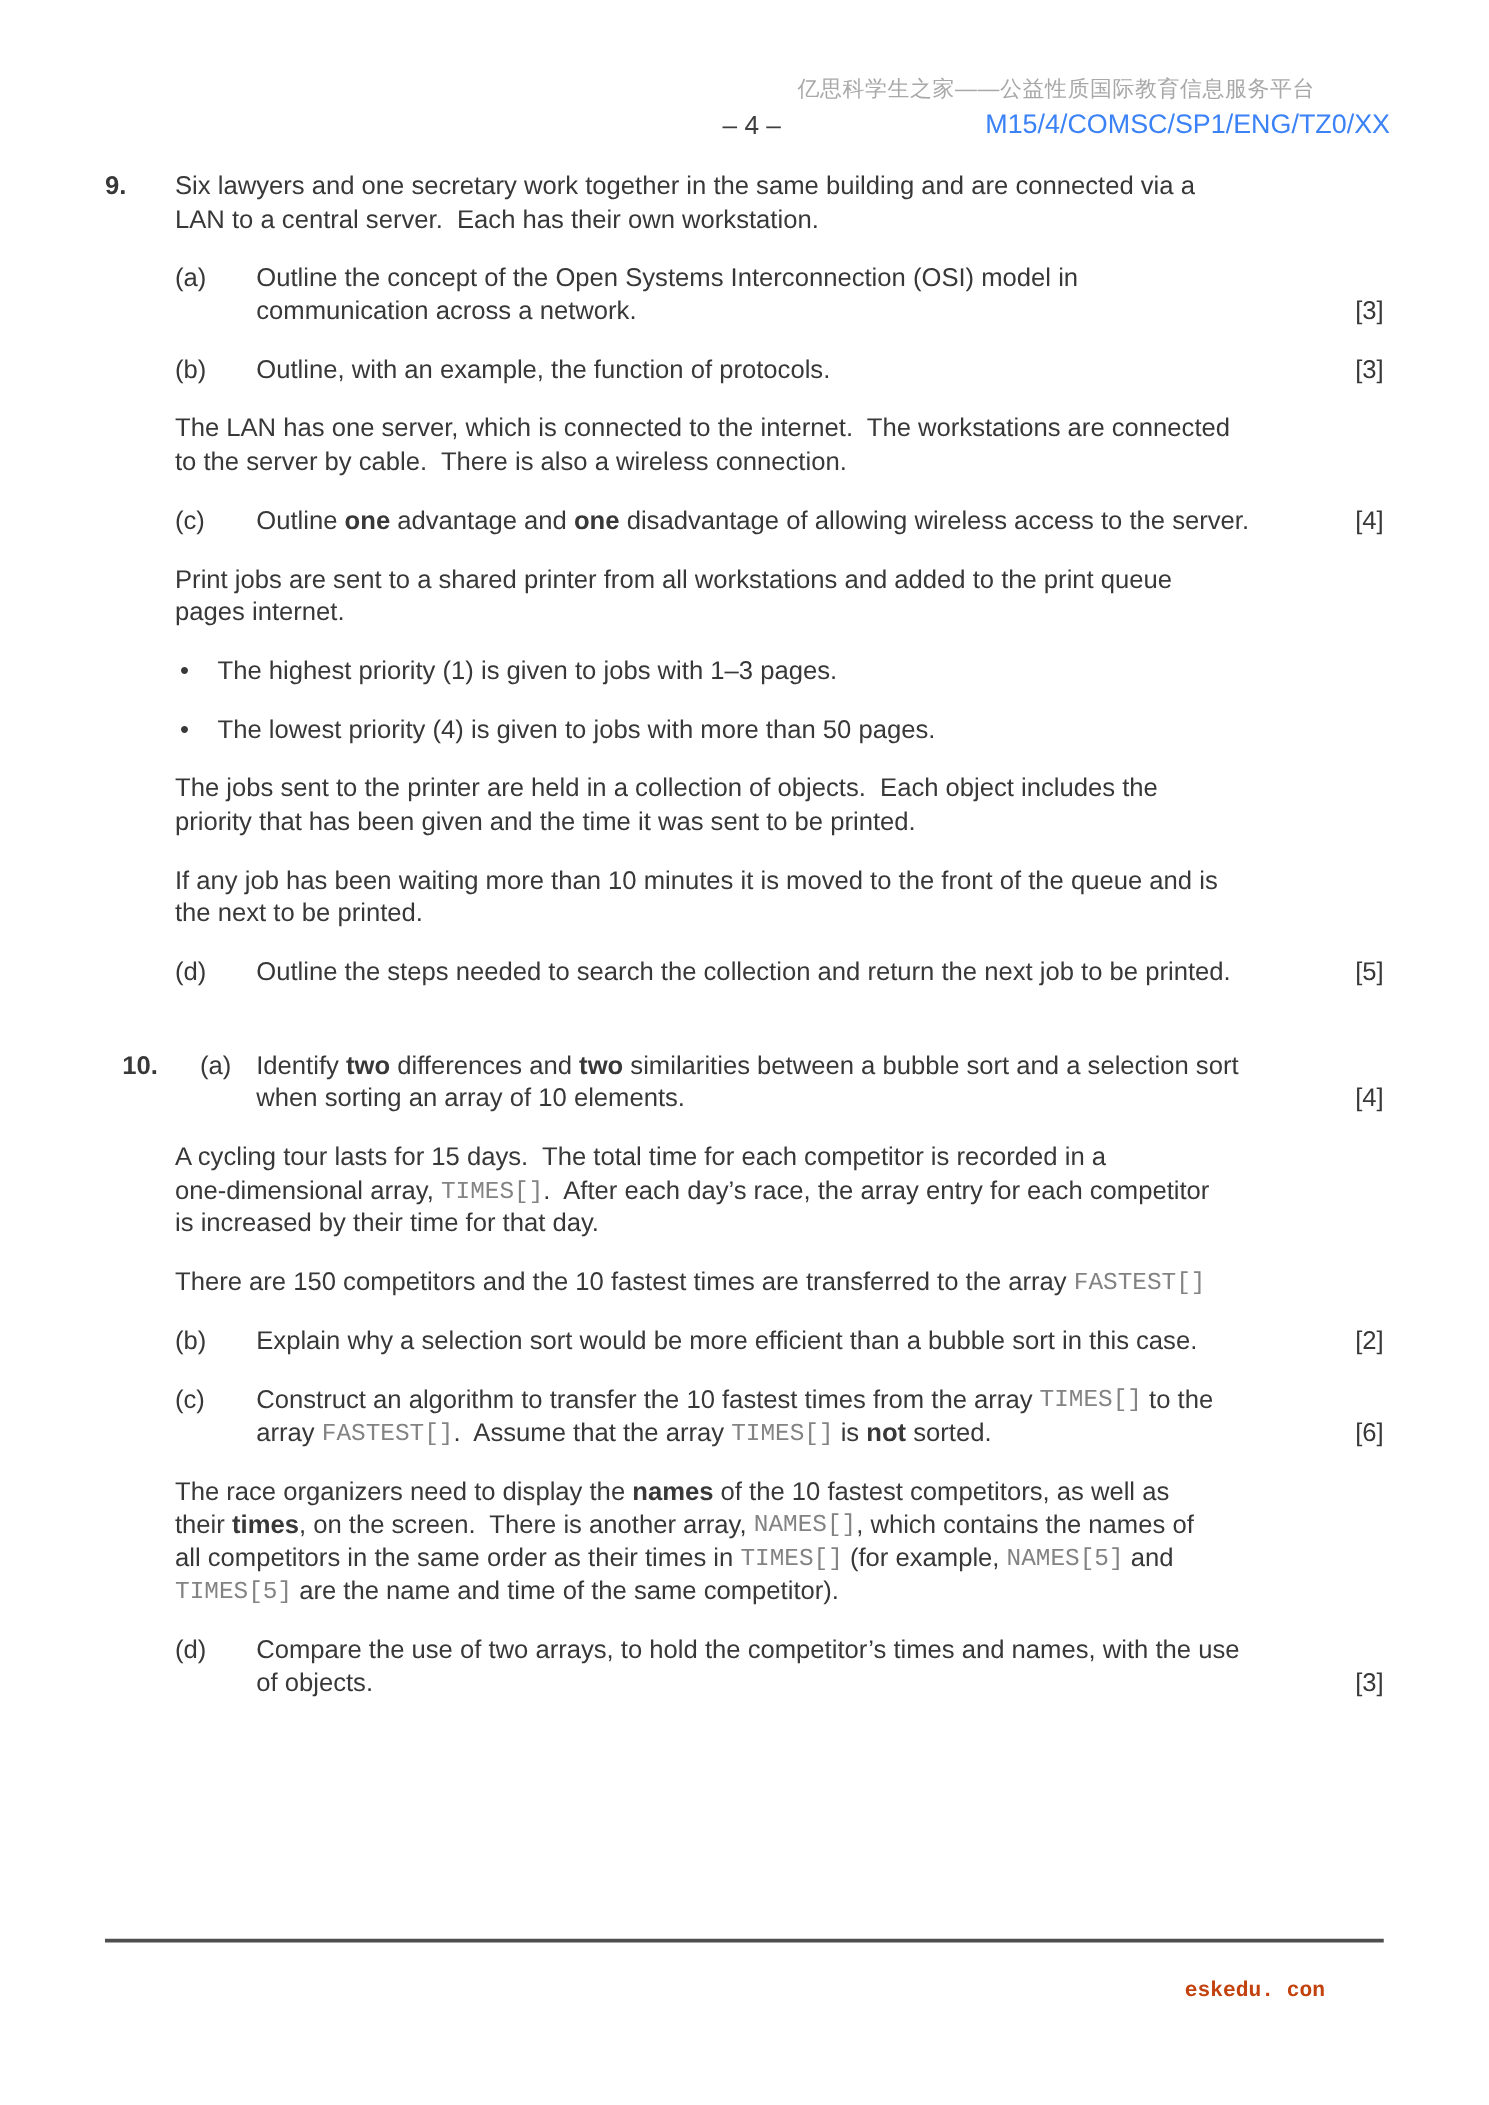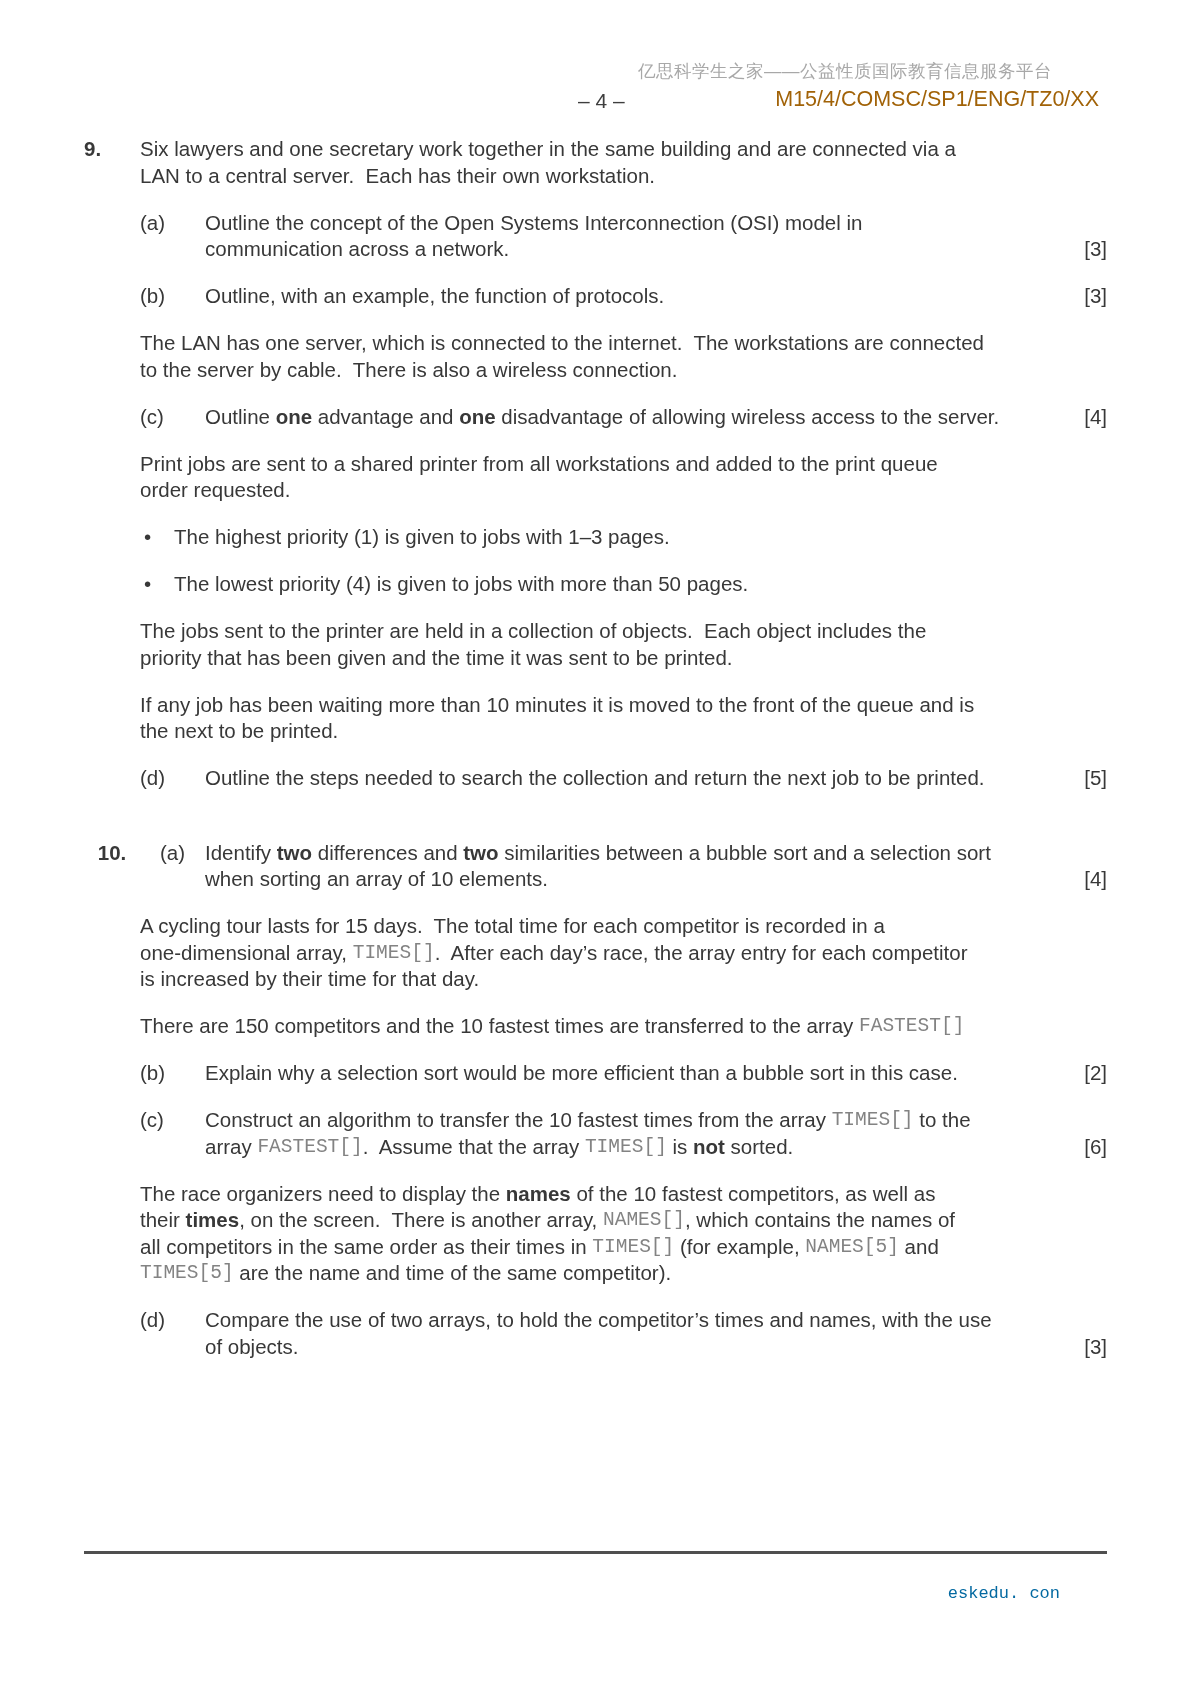--- a/index.html
+++ b/index.html
@@ -22,23 +22,23 @@
     letter-spacing:.5px;
   }
   .page-number{
     position:absolute;
     top:77px; left:578px;
     font-size:21px;
     color:#3e3e3e;
   }
   .paper-code{
     position:absolute;
-    top:75px; right:92px;
+    top:75px; right:79px;
     font-size:21.5px;
-    color:#a16207;
+    color:#3b82f6;
   }
   
   .content{
     position:absolute;
     left:84px; top:124px;
     width:1023px;
     font-size:20.5px;
     line-height:26.5px;
   }
   .block{display:flex;align-items:flex-start;}
@@ -62,22 +62,23 @@
     position:absolute;
     left:84px; top:1539px;
     width:1023px; height:3px;
     background:#4f4f4f;
   }
   .watermark{
     position:absolute;
     top:1572px; right:131px;
     font-family:"Liberation Mono","DejaVu Sans Mono",monospace;
     font-size:17px;
-    color:#0369a1;
+    color:#c2410c;
     white-space:pre;
+    font-weight:bold;
   }
 </style>
 </head>
 <body>
 
 <div class="page">
 
   <div class="site-banner">亿思科学生之家——公益性质国际教育信息服务平台</div>
 
   <div class="page-number">– 4 –</div>
@@ -118,21 +119,21 @@
         <span class="gutter"> </span>
         <span class="letter">(c)</span>
         <div class="lines">
           <div class="line"><span class="run">Outline </span><span class="run bold">one</span><span class="run"> advantage and </span><span class="run bold">one</span><span class="run"> disadvantage of allowing wireless access to the server.</span><span class="marks">[4]</span></div>
         </div>
       </div>
       <div class="block">
         <span class="gutter"> </span>
         <div class="lines">
           <div class="line"><span class="run">Print jobs are sent to a shared printer from all workstations and added to the print queue</span></div>
-          <div class="line"><span class="run">order requested.</span></div>
+          <div class="line"><span class="run">pages internet.</span></div>
         </div>
       </div>
       <div class="block">
         <span class="gutter"> </span>
         <span class="bullet-glyph">•</span>
         <div class="lines">
           <div class="line"><span class="run">The highest priority (1) is given to jobs with 1–3 pages.</span></div>
         </div>
       </div>
       <div class="block">

